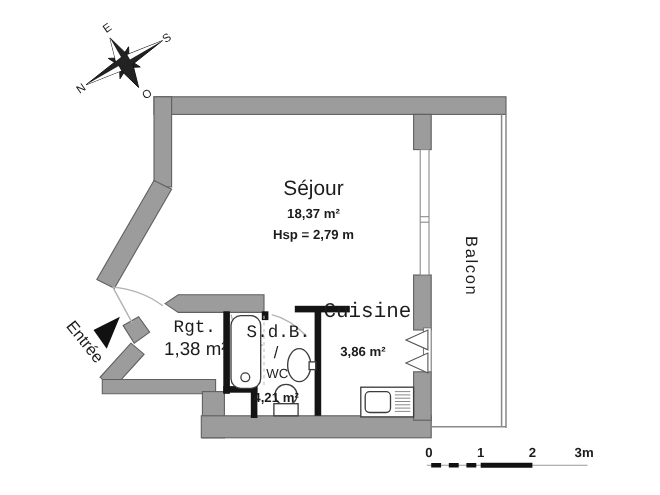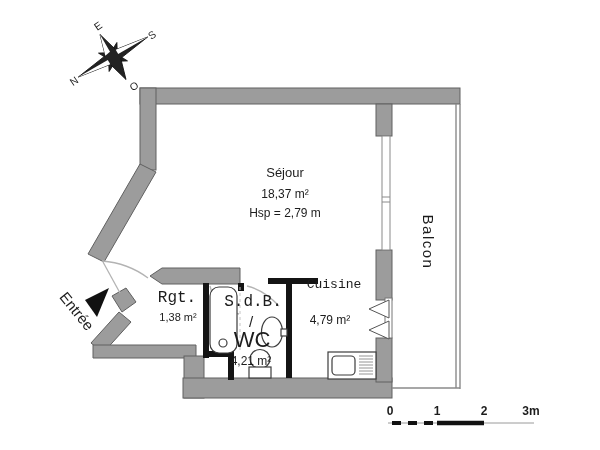--- a/index.html
+++ b/index.html
@@ -1,22 +1,22 @@
 <!DOCTYPE html>
 <html><head>
 <meta charset="utf-8">
 <style>
   html,body{margin:0;padding:0;background:#fff;}
   #stage{position:relative;width:600px;height:450px;background:#ffffff;overflow:hidden;
          font-family:"Liberation Sans",sans-serif;}
   #plan-svg{position:absolute;left:0;top:0;}
   .lbl{position:absolute;color:#1c1c1c;white-space:nowrap;line-height:1;
        transform:translate(-50%,-50%);}
-  .fs17{font-size:13px;} .fs16{font-size:16px;font-family:Liberation Mono, monospace;} .fs15{font-size:15px;}
-  .fs12{font-size:12px;} .fs11{font-size:11px;} .fs18{font-size:22px;}
+  .fs17{font-size:19px;} .fs16{font-size:16px;font-family:Liberation Mono, monospace;} .fs15{font-size:15px;}
+  .fs12{font-size:12px;font-weight:bold;} .fs11{font-size:17px;} .fs18{font-size:12px;}
   .bold{font-weight:bold;}
   .r90{transform:translate(-50%,-50%) rotate(90deg);letter-spacing:1.5px;}
   .r51{transform:translate(-50%,-50%) rotate(51deg);}
   .rm35{transform:translate(-50%,-50%) rotate(-35deg);font-size:10.5px;}
   .wall{fill:#9c9c9c;stroke:#606060;stroke-width:1;}
   .iwall{fill:#141414;stroke:none;}
   .fix{fill:#ffffff;stroke:#3c3c3c;stroke-width:1.2;}
   .thin{stroke:#8a8a8a;stroke-width:1.4;fill:none;}
   .arc{stroke:#b3b3b3;stroke-width:1.3;fill:none;}
 </style>
@@ -120,21 +120,21 @@
 
   <div class="lbl fs16" style="left:177px;top:298px;">Rgt.</div>
   <div class="lbl fs11" style="left:178px;top:317px;">1,38 m²</div>
 
   <div class="lbl fs16" style="left:253px;top:302px;">S.d.B.</div>
   <div class="lbl fs15" style="left:251px;top:321px;">/</div>
   <div class="lbl fs18" style="left:252px;top:340px;">WC</div>
   <div class="lbl fs12" style="left:251px;top:361px;">4,21 m²</div>
 
   <div class="lbl fs17" style="left:334px;top:284px;font-family:Liberation Mono, monospace;">Cuisine</div>
-  <div class="lbl fs12" style="left:330px;top:320px;">4,79 m²</div>
+  <div class="lbl fs12" style="left:330px;top:320px;">3,86 m²</div>
 
   <div class="lbl fs15 r90" style="left:428px;top:242px;">Balcon</div>
 
   <div class="lbl fs15 r51" style="left:77px;top:311px;">Entrée</div>
 
   <div class="lbl rm35" style="left:74px;top:81px;">N</div>
   <div class="lbl rm35" style="left:98px;top:26px;">E</div>
   <div class="lbl rm35" style="left:152px;top:35px;">S</div>
   <div class="lbl rm35" style="left:134px;top:86px;">O</div>
 

